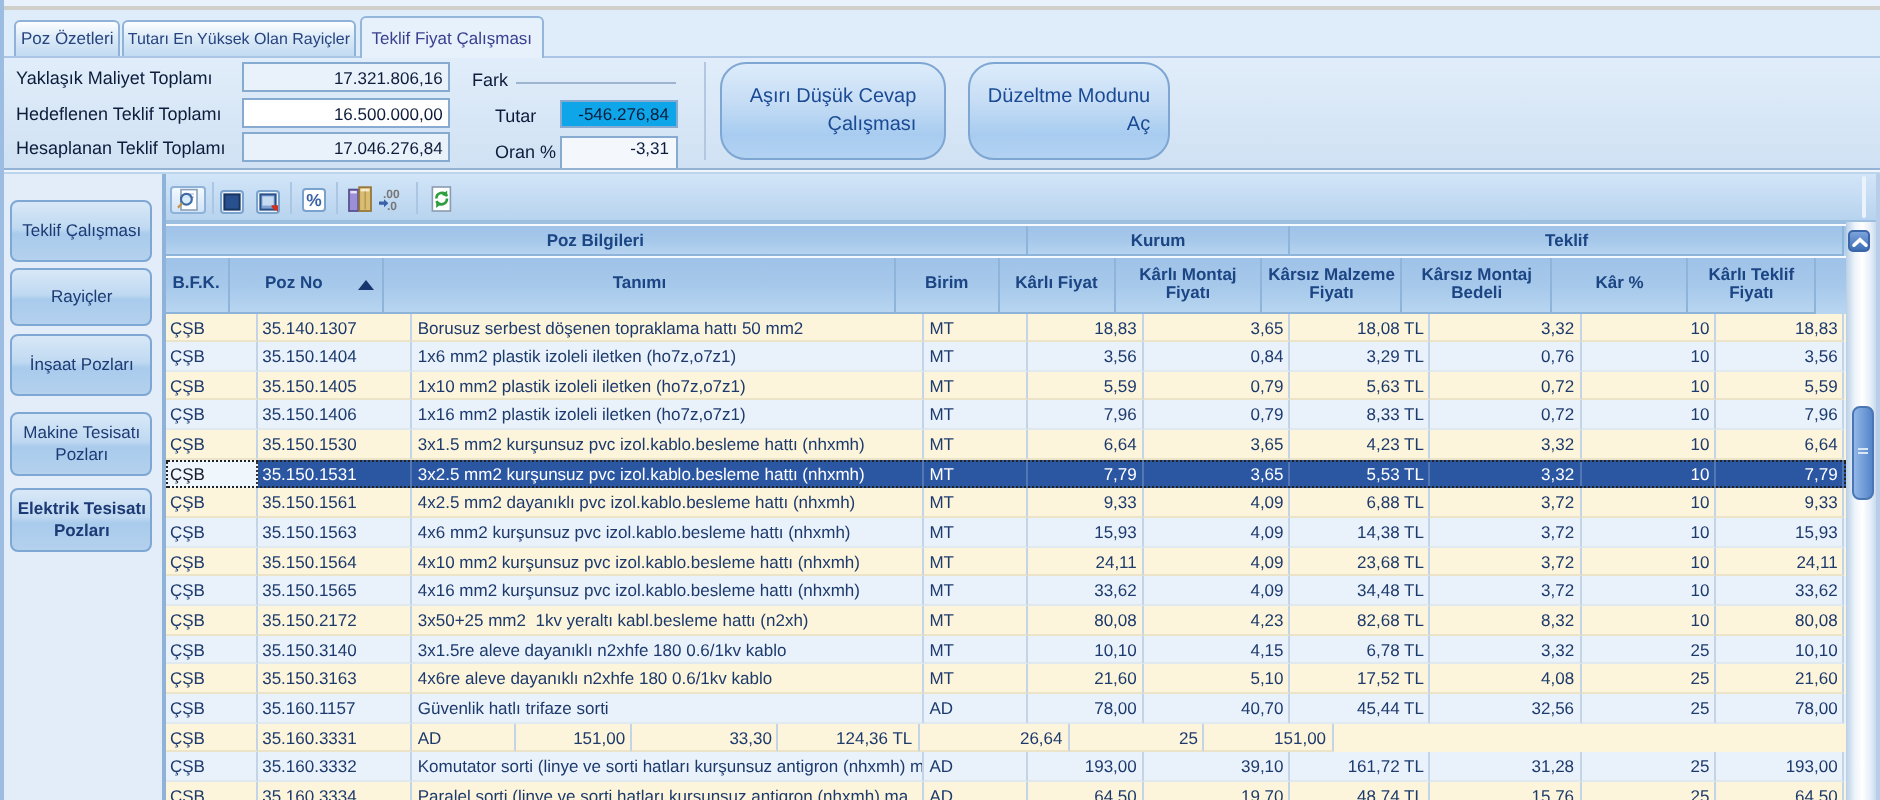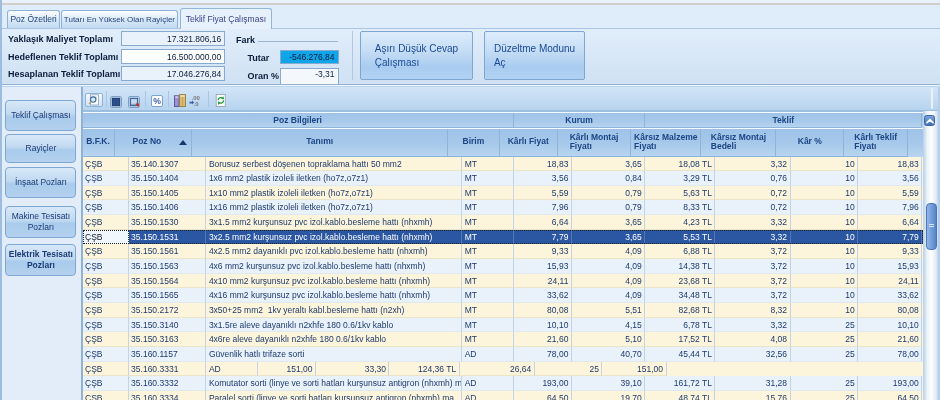--- a/index.html
+++ b/index.html
@@ -6,41 +6,41 @@
 body{font-family:"Liberation Sans",sans-serif;background:#dfecf9;position:relative}
 .abs{position:absolute}
 #topstrip{left:0;top:0;width:940px;height:3px;background:#e9f2fc}
 #beige{left:0;top:3px;width:940px;height:1.5px;background:#d0cfc9}
 #leftborder{left:0;top:0;width:2px;height:400px;background:#9dbce2}
 .tab{top:9.5px;height:18px;border:1px solid #8fb2d8;border-bottom:none;border-radius:3px 3px 0 0;
  background:linear-gradient(180deg,#fdfeff 0%,#dcebf8 45%,#c2daf1 100%);
  color:#27447f;font-size:8.5px;text-align:center;line-height:17px}
 #tab3{top:7.5px;height:21px;background:#e7f1fb;border:1px solid #93b6da;border-bottom:none;color:#3a3f8f;line-height:20px}
 #panel{left:2px;top:27.5px;width:938px;height:57px;background:linear-gradient(180deg,#e1edfa,#cfe1f3);border-top:1px solid #aac6e4}
-.lbl{font-size:9px;font-weight:bold;color:#0c1c3a;white-space:nowrap}
+.lbl{font-size:9px;font-weight:normal;color:#0c1c3a;white-space:nowrap}
 .inp{border:1px solid #87abd0;font-size:8.5px;color:#0c1c3a;text-align:right;padding-right:3px;white-space:nowrap}
 #vsep{left:352px;top:31px;width:1px;height:49px;background:#b3c8e0}
-.btn{border:1px solid #7ea6d2;border-radius:2px;background:linear-gradient(180deg,#dcecfb 0%,#c6ddf5 40%,#a8ccf0 75%,#b2d2f2 100%);
- color:#1a4a94;font-size:10px;text-align:left;display:flex;align-items:center;justify-content:center;line-height:14px}
+.btn{border:1px solid #7ea6d2;border-radius:13px;background:linear-gradient(180deg,#dcecfb 0%,#c6ddf5 40%,#a8ccf0 75%,#b2d2f2 100%);
+ color:#1a4a94;font-size:10px;text-align:right;display:flex;align-items:center;justify-content:center;line-height:14px}
 #divider1{left:0;top:84px;width:940px;height:1px;background:#93b2d4}
 #divider2{left:0;top:85px;width:940px;height:1px;background:#eef5fc}
 #divider3{left:2px;top:86px;width:938px;height:1px;background:#bcd4ec}
 #sidebar{left:2px;top:87px;width:79px;height:313px;background:#e2edf9}
 #sideborder{left:81px;top:87px;width:1.5px;height:313px;background:#8fb2d8}
 .sbtn{left:5.4px;width:71px;border:1px solid #7fa7d4;border-radius:4px;
  background:linear-gradient(180deg,#d8e8f8 0%,#c0d9f1 45%,#a9cbec 55%,#b4d1ee 100%);
  color:#1c3a74;font-size:8.5px;line-height:10.5px;text-align:center;display:flex;align-items:center;justify-content:center}
 #toolbar{left:82.5px;top:87px;width:857.5px;height:23px;background:linear-gradient(180deg,#d2e5f8,#b7d3ee)}
 #toolbarline{left:82.5px;top:110px;width:857.5px;height:2px;background:#9cbfe0}
 .tsep{top:91px;width:1px;height:16px;background:#aac6e2;position:absolute}
 #grid{left:82.5px;top:112px;width:840px;height:288px;overflow:hidden}
 .gr{display:flex}
 .gh{border-top:1px solid #f6fafe;background:linear-gradient(180deg,#9fc2e8 0%,#a6c8ea 50%,#b9d6f1 100%);color:#1c4584;font-weight:bold;font-size:8.5px}
 .gr1 .ghc{padding-top:1.5px}
-.ghc{border-right:1px solid #8fb4da;border-bottom:1px solid #8fb4da;display:flex;align-items:center;justify-content:center;text-align:left;line-height:9.5px}
+.ghc{border-right:1px solid #8fb4da;border-bottom:1px solid #8fb4da;display:flex;align-items:center;justify-content:center;text-align:center;line-height:9.5px}
 .r{display:flex;height:14.66px;font-size:8.5px;color:#1d3a6d}
 .r.odd{background:#fcf5db}
 .r.odd .c{border-bottom-color:#ece4c8}
 .r.even{background:#e9f2fb}
 .c{border-right:1px solid #c3d4e6;border-bottom:1px solid #e0e8f0;overflow:hidden;white-space:nowrap;padding:2px 3px 0 2.5px;line-height:11px}
 .n{text-align:right;padding-right:2.5px}
 .c1{width:46.1px}.c2{width:77.8px}.c3{width:255.8px}.c4{width:51.6px}.c5{width:58.1px}
 .c6{width:73.4px}.c7{width:70.2px}.c8{width:75.1px}.c9{width:67.7px}.c10{width:64.1px}
 .r.sel{background:#2b56a2;color:#fff;outline:1px dotted #222;outline-offset:-1px}
 .r.sel .c{border-right:1px solid #5377b3;border-bottom:none}
@@ -272,21 +272,21 @@
       <div class="c c8 n">3,72</div>
       <div class="c c9 n">10</div>
       <div class="c c10 n">33,62</div>
     </div>
 <div class="r odd">
       <div class="c c1">ÇŞB</div>
       <div class="c c2">35.150.2172</div>
       <div class="c c3">3x50+25 mm2&nbsp;&nbsp;1kv yeraltı kabl.besleme hattı (n2xh)</div>
       <div class="c c4">MT</div>
       <div class="c c5 n">80,08</div>
-      <div class="c c6 n">5,51</div>
+      <div class="c c6 n">4,23</div>
       <div class="c c7 n">82,68 TL</div>
       <div class="c c8 n">8,32</div>
       <div class="c c9 n">10</div>
       <div class="c c10 n">80,08</div>
     </div>
 <div class="r even">
       <div class="c c1">ÇŞB</div>
       <div class="c c2">35.150.3140</div>
       <div class="c c3">3x1.5re aleve dayanıklı n2xhfe 180 0.6/1kv kablo</div>
       <div class="c c4">MT</div>

